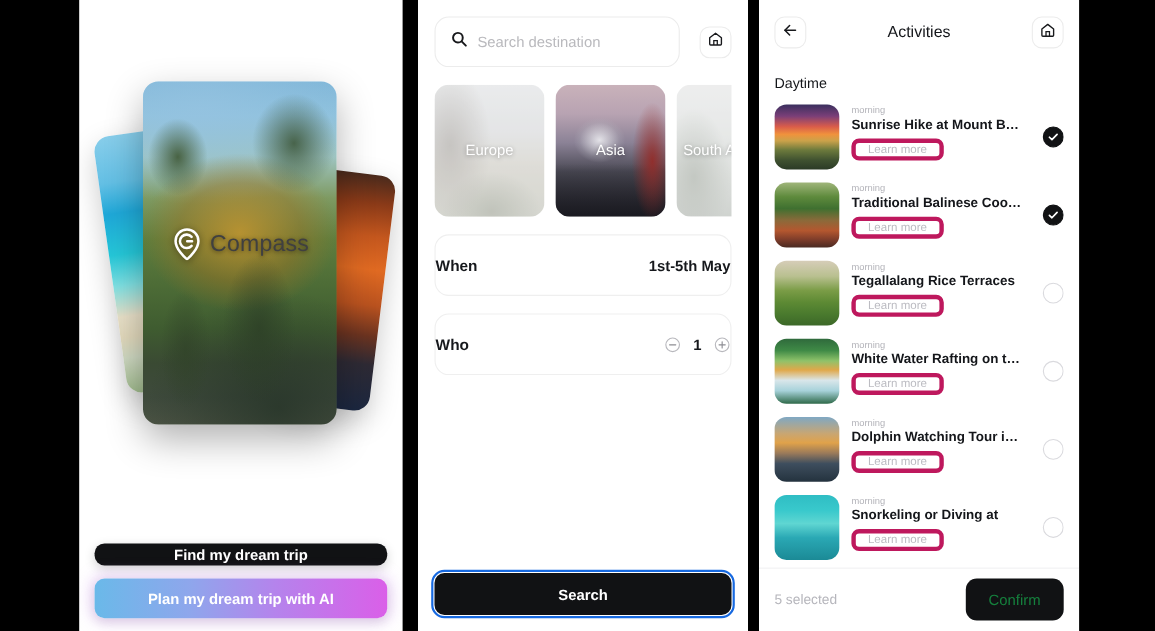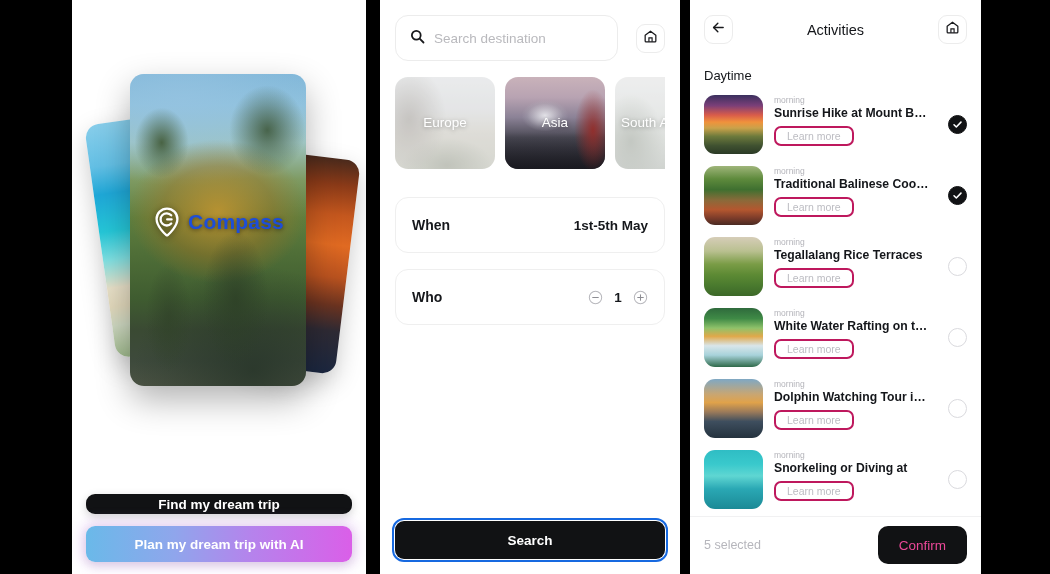--- a/index.html
+++ b/index.html
@@ -65,21 +65,21 @@
       radial-gradient(ellipse 26% 30% at 60% 72%, rgba(44,62,38,.75) 0%, rgba(0,0,0,0) 72%),
       radial-gradient(ellipse 18% 24% at 22% 78%, rgba(48,66,40,.7) 0%, rgba(0,0,0,0) 72%);
   }
   .logo-lockup {
     position: absolute; left: 0; right: 0; top: 137px;
     display: flex; align-items: center; justify-content: center; gap: 8px;
     z-index: 5;
   }
   .logo-lockup svg { display: block; filter: drop-shadow(0 1px 3px rgba(0,0,0,.45)); }
   .logo-word {
-    color: #1d4ed8; font-size: 21px; font-weight: 700; letter-spacing: .2px;
+    color: #404040; font-size: 21px; font-weight: 400; letter-spacing: .2px;
     text-shadow: 0 1px 4px rgba(0,0,0,.5);
   }
 
   .cta-stack {
     position: absolute; left: 14px; right: 14px; bottom: 12px;
     display: flex; flex-direction: column; gap: 12px;
   }
   .btn-dark {
     height: 20px; border-radius: 9px; background: #111214; color: #fff;
     font-size: 13.5px; font-weight: 600;
@@ -109,21 +109,21 @@
     width: 29px; height: 29px; border: 1px solid #ececec; border-radius: 9px;
     background: #fff; display: flex; align-items: center; justify-content: center;
     align-self: center; cursor: pointer;
   }
 
   .dest-strip {
     display: flex; gap: 10px; margin-top: 16px; overflow: hidden;
     min-height: 104px;
   }
   .dest-card {
-    position: relative; width: 100px; height: 92px; border-radius: 13px;
+    position: relative; width: 100px; height: 120px; border-radius: 13px;
     flex: 0 0 100px; overflow: hidden; cursor: pointer;
     display: flex; align-items: center; justify-content: center;
   }
   .dest-card .bg { position: absolute; inset: 0; }
   .dest-card.dim .bg { filter: grayscale(.55) brightness(1.22) contrast(.78); opacity: .62; }
   .dest-label {
     position: relative; z-index: 2; color: #fff; font-size: 13.5px; font-weight: 500;
     text-align: center; line-height: 1.15; text-shadow: 0 1px 4px rgba(0,0,0,.35);
     padding: 0 6px;
   }
@@ -153,21 +153,21 @@
   .bg-sa::after {
     content:""; position:absolute; inset:0;
     background:
       radial-gradient(ellipse 44% 70% at 16% 70%, rgba(122,140,116,.8) 0%, rgba(0,0,0,0) 74%),
       radial-gradient(ellipse 40% 46% at 86% 82%, rgba(130,146,124,.7) 0%, rgba(0,0,0,0) 75%);
   }
 
   .field-row {
     margin-top: 16px; height: 56px; border: 1px solid #efefef; border-radius: 13px;
     display: flex; align-items: center; justify-content: space-between;
-    padding: 0 16px; background: #fff; cursor: pointer;
+    padding: 0 0; background: #fff; cursor: pointer;
   }
   .field-label { font-size: 14px; font-weight: 600; color: #16181c; }
   .field-value { font-size: 13.5px; font-weight: 600; color: #16181c; }
   .stepper { display: flex; align-items: center; gap: 11px; }
   .step-btn { width: 15px; height: 15px; cursor: pointer; display:flex; }
   .step-count { font-size: 13.5px; font-weight: 600; color: #16181c; min-width: 8px; text-align: center; }
 
   .search-cta-wrap { margin-top: auto; padding-bottom: 15px; }
   .btn-search {
     width: 100%; height: 38px; border-radius: 9px; background: #111214; color: #fff;
@@ -192,38 +192,38 @@
   .t5 { background: linear-gradient(180deg,#7fa8c4 0%,#c9a672 26%,#e0a24a 40%,#9a7a5a 56%,#3e4e5e 72%,#24323e 100%); }
   .t6 { background: linear-gradient(180deg,#2fbdc4 0%,#39c9cc 24%,#5fd6d2 44%,#2aa8b4 66%,#1b8a96 100%); }
   .act-body { flex: 1; min-width: 0; }
   .act-time { font-size: 8.5px; color: #b4b4ba; line-height: 1.2; }
   .act-name {
     font-size: 12.2px; font-weight: 600; color: #14161a; margin-top: 1px;
     white-space: nowrap; overflow: hidden; text-overflow: ellipsis;
   }
   .learn-more {
     margin-top: 6px; display: inline-flex; align-items: center; justify-content: center;
-    height: 20px; padding: 0 11px; border: 2px solid #be185d; border-radius: 7px;
+    height: 20px; padding: 0 11px; border: 4px solid #be185d; border-radius: 7px;
     font-size: 10.5px; color: #bcbcc2; background: #fff; cursor: pointer;
   }
   .sel-dot {
     width: 19px; height: 19px; border-radius: 50%; flex: 0 0 19px;
     align-self: center; margin-left: 4px; cursor: pointer;
     border: 1.4px solid #dadade; background: #fff;
     display: flex; align-items: center; justify-content: center;
   }
   .sel-dot.on { background: #111214; border-color: #111214; }
 
   .p3-footer {
     border-top: 1px solid #f1f1f2; margin: 0 -14px; padding: 9px 14px 10px 14px;
     display: flex; align-items: center; justify-content: space-between; background:#fff;
   }
   .sel-count { font-size: 12.5px; color: #b6b6bc; }
   .btn-confirm {
-    height: 38px; padding: 0 21px; border-radius: 10px; background: #111214; color: #ec4899;
+    height: 38px; padding: 0 21px; border-radius: 10px; background: #111214; color: #15803d;
     font-size: 13.5px; font-weight: 500; border: none; cursor: pointer;
   }
 </style>
 </head>
 <body>
 
 <div class="stage">
 
   <div class="panel" id="panel-onboarding">
     <div class="hero-wrap">

